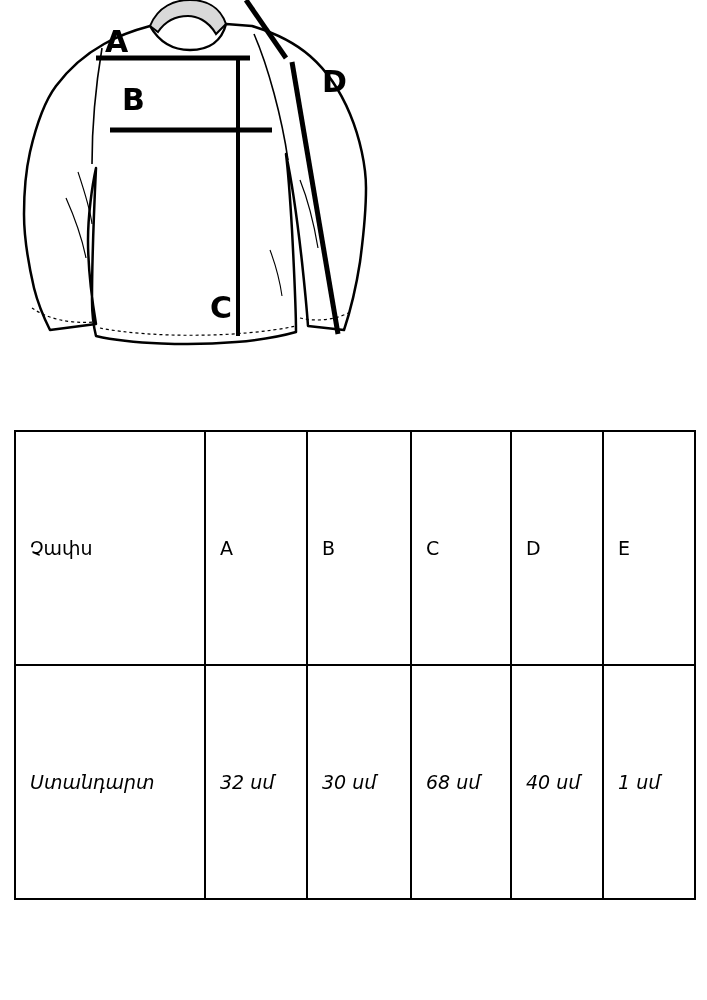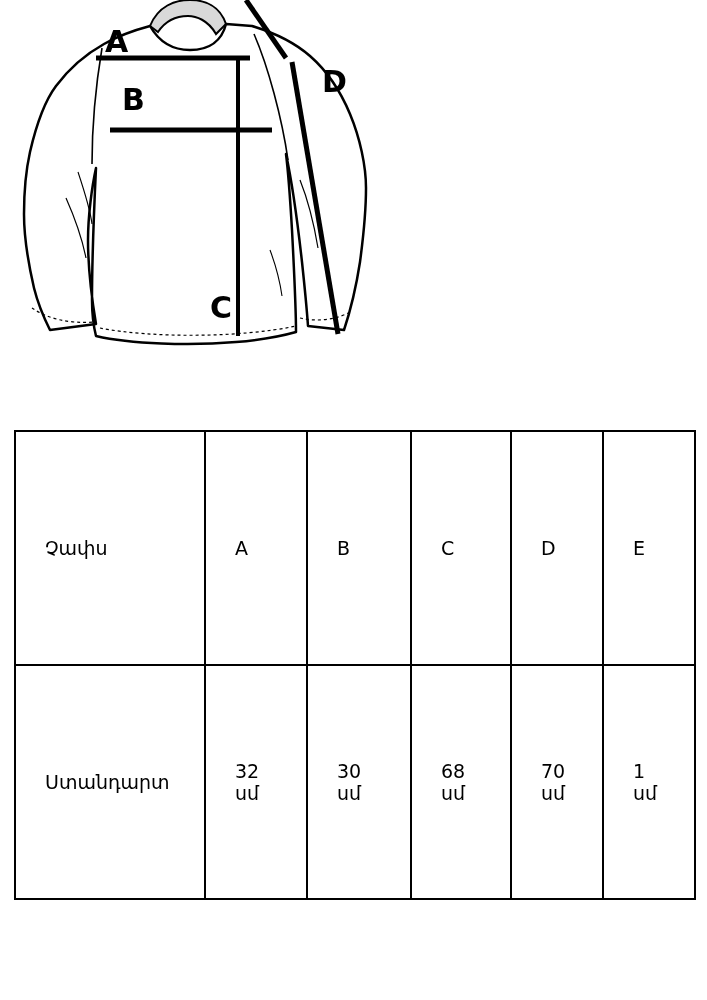--- a/index.html
+++ b/index.html
@@ -42,26 +42,26 @@
     top: 430px;
     width: 680px;
     border-collapse: collapse;
     table-layout: fixed;
   }
   #size-table td {
     border: 2px solid #000000;
     font-size: 19px;
     font-family: "DejaVu Sans", sans-serif;
     color: #000000;
-    padding: 0 29px;
+    padding: 0 14px;
     vertical-align: middle;
     background: #ffffff;
   }
   #size-table tr.header-row td { height: 232px; }
-  #size-table tr.data-row td { height: 232px; }
+  #size-table tr.data-row td { height: 232px; font-style: italic; }
 
   
   #size-table col.c0 { width: 190px; }
   #size-table col.c1 { width: 102px; }
   #size-table col.c2 { width: 104px; }
   #size-table col.c3 { width: 100px; }
   #size-table col.c4 { width: 92px; }
   #size-table col.c5 { width: 92px; }
 </style>
 </head>
@@ -149,17 +149,17 @@
       <td>B</td>
       <td>C</td>
       <td>D</td>
       <td>E</td>
     </tr>
     <tr class="data-row">
       <td>Ստանդարտ</td>
       <td>32 սմ</td>
       <td>30 սմ</td>
       <td>68 սմ</td>
-      <td>70 սմ</td>
+      <td>40 սմ</td>
       <td>1 սմ</td>
     </tr>
   </tbody>
 </table>
 
 </body></html>

